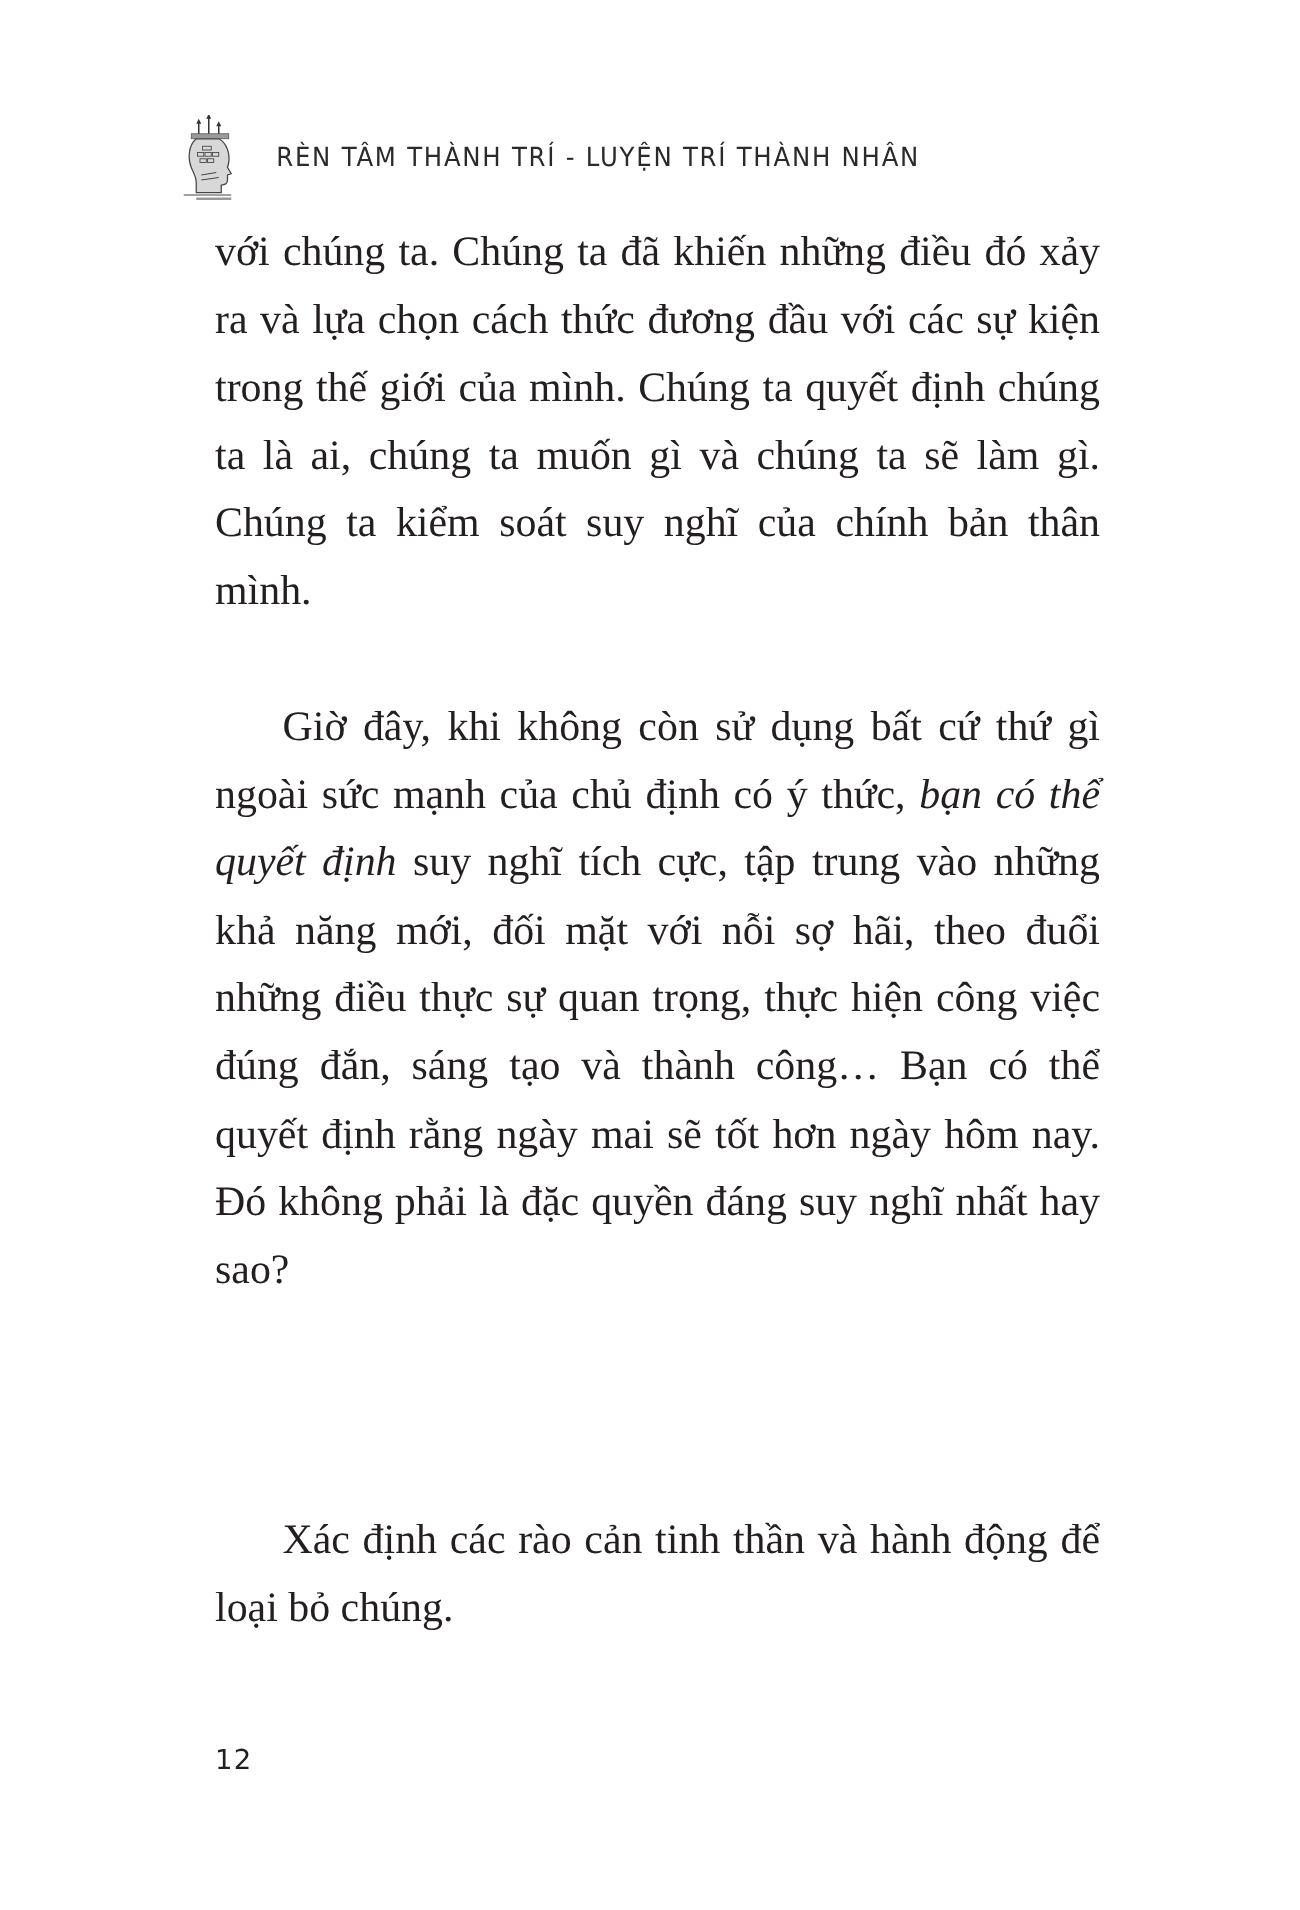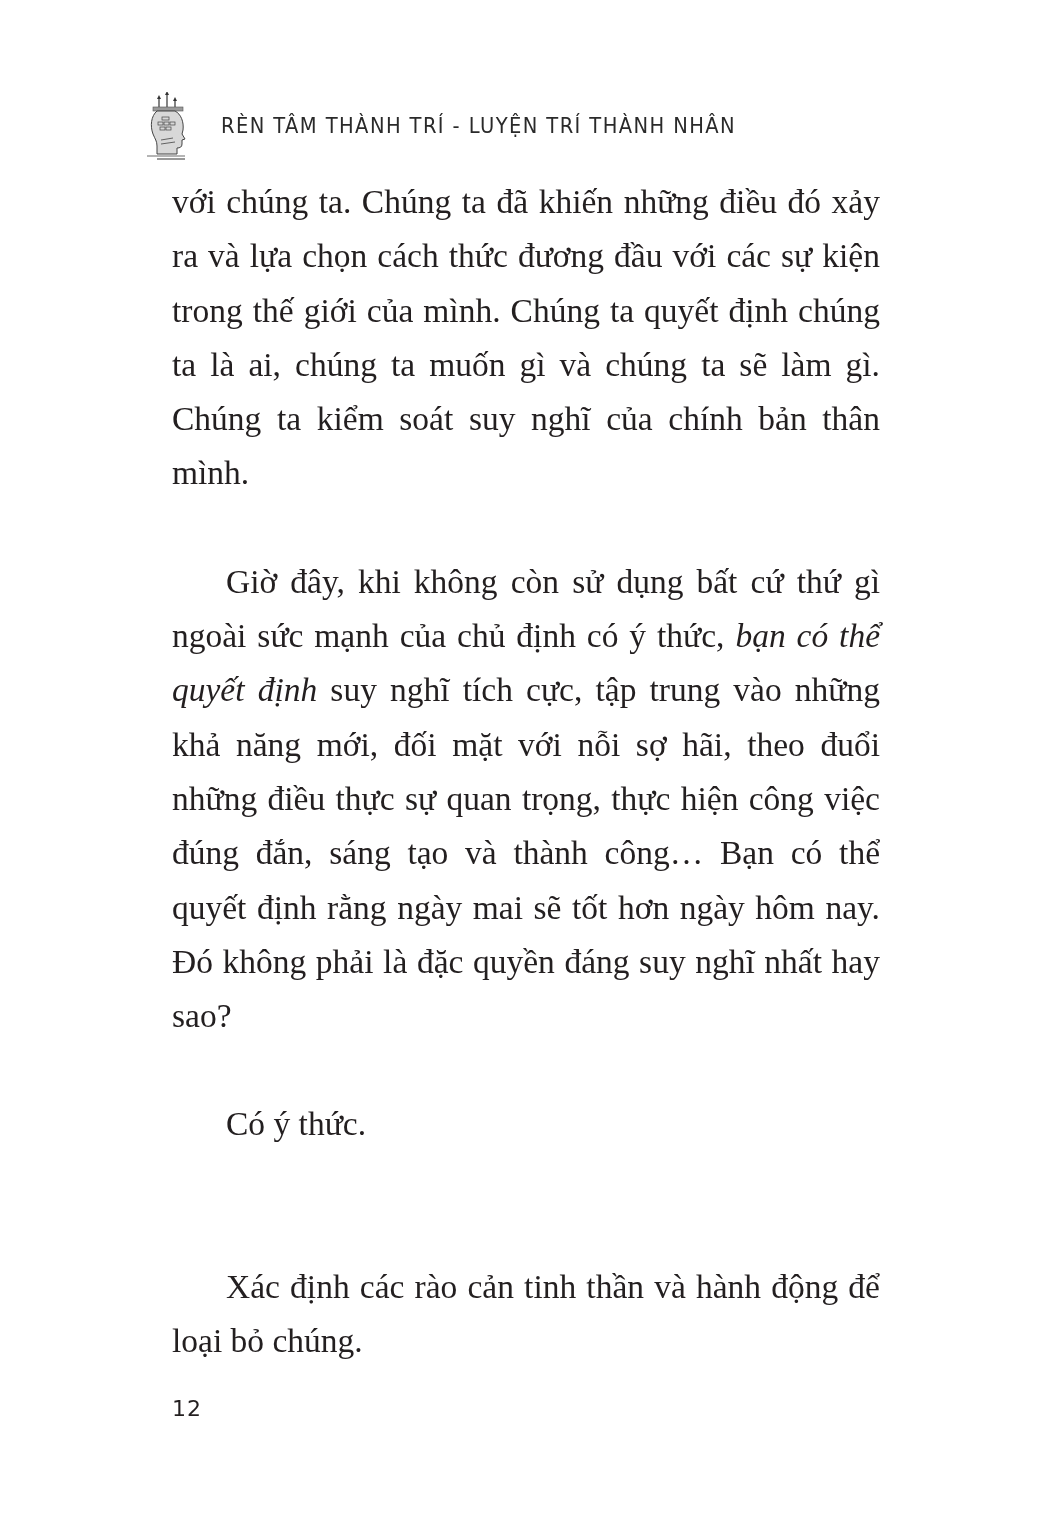--- a/index.html
+++ b/index.html
@@ -111,19 +111,18 @@
     </svg>
   </div>
   <div class="header-title">RÈN TÂM THÀNH TRÍ - LUYỆN TRÍ THÀNH NHÂN</div>
 </div>
 
 <div class="body-text">
   <p class="para">với chúng ta. Chúng ta đã khiến những điều đó xảy ra và lựa chọn cách thức đương đầu với các sự kiện trong thế giới của mình. Chúng ta quyết định chúng ta là ai, chúng ta muốn gì và chúng ta sẽ làm gì. Chúng ta kiểm soát suy nghĩ của chính bản thân mình.</p>
   <div class="para-gap"></div>
   <p class="para indent"><span>Giờ đây, khi không còn sử dụng bất cứ thứ gì ngoài sức mạnh của chủ định có ý thức, </span><span class="italic">bạn có thể quyết định</span><span> suy nghĩ tích cực, tập trung vào những khả năng mới, đối mặt với nỗi sợ hãi, theo đuổi những điều thực sự quan trọng, thực hiện công việc đúng đắn, sáng tạo và thành công… Bạn có thể quyết định rằng ngày mai sẽ tốt hơn ngày hôm nay. Đó không phải là đặc quyền đáng suy nghĩ nhất hay sao?</span></p>
   <div class="para-gap"></div>
-  <p class="para short">Có ý thức.</p>
   <div class="para-gap"></div>
   <div class="para-gap"></div>
   <p class="para indent">Xác định các rào cản tinh thần và hành động để loại bỏ chúng.</p>
 </div>
 
 <div class="page-number">12</div>
 
 </body></html>

